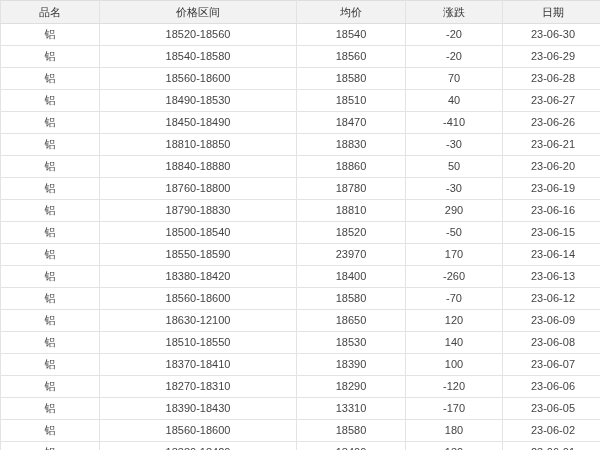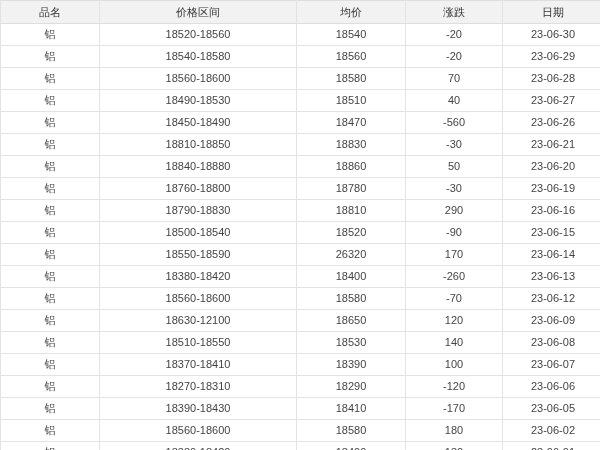--- a/index.html
+++ b/index.html
@@ -96,21 +96,21 @@
         <td class="col-name">铝</td>
         <td class="col-range">18490-18530</td>
         <td class="col-avg">18510</td>
         <td class="col-change">40</td>
         <td class="col-date">23-06-27</td>
       </tr>
       <tr>
         <td class="col-name">铝</td>
         <td class="col-range">18450-18490</td>
         <td class="col-avg">18470</td>
-        <td class="col-change">-560</td>
+        <td class="col-change">-410</td>
         <td class="col-date">23-06-26</td>
       </tr>
       <tr>
         <td class="col-name">铝</td>
         <td class="col-range">18810-18850</td>
         <td class="col-avg">18830</td>
         <td class="col-change">-30</td>
         <td class="col-date">23-06-21</td>
       </tr>
       <tr>
@@ -131,27 +131,27 @@
         <td class="col-name">铝</td>
         <td class="col-range">18790-18830</td>
         <td class="col-avg">18810</td>
         <td class="col-change">290</td>
         <td class="col-date">23-06-16</td>
       </tr>
       <tr>
         <td class="col-name">铝</td>
         <td class="col-range">18500-18540</td>
         <td class="col-avg">18520</td>
-        <td class="col-change">-90</td>
+        <td class="col-change">-50</td>
         <td class="col-date">23-06-15</td>
       </tr>
       <tr>
         <td class="col-name">铝</td>
         <td class="col-range">18550-18590</td>
-        <td class="col-avg">26320</td>
+        <td class="col-avg">23970</td>
         <td class="col-change">170</td>
         <td class="col-date">23-06-14</td>
       </tr>
       <tr>
         <td class="col-name">铝</td>
         <td class="col-range">18380-18420</td>
         <td class="col-avg">18400</td>
         <td class="col-change">-260</td>
         <td class="col-date">23-06-13</td>
       </tr>
@@ -186,21 +186,21 @@
       <tr>
         <td class="col-name">铝</td>
         <td class="col-range">18270-18310</td>
         <td class="col-avg">18290</td>
         <td class="col-change">-120</td>
         <td class="col-date">23-06-06</td>
       </tr>
       <tr>
         <td class="col-name">铝</td>
         <td class="col-range">18390-18430</td>
-        <td class="col-avg">18410</td>
+        <td class="col-avg">13310</td>
         <td class="col-change">-170</td>
         <td class="col-date">23-06-05</td>
       </tr>
       <tr>
         <td class="col-name">铝</td>
         <td class="col-range">18560-18600</td>
         <td class="col-avg">18580</td>
         <td class="col-change">180</td>
         <td class="col-date">23-06-02</td>
       </tr>

